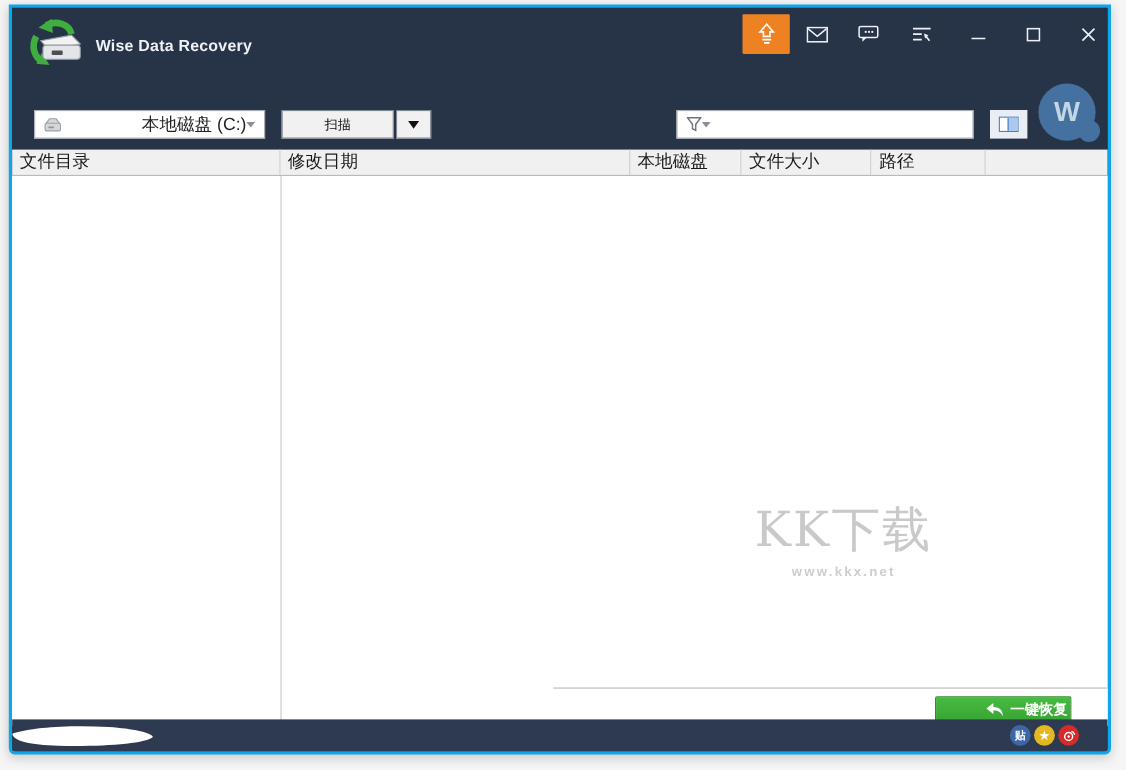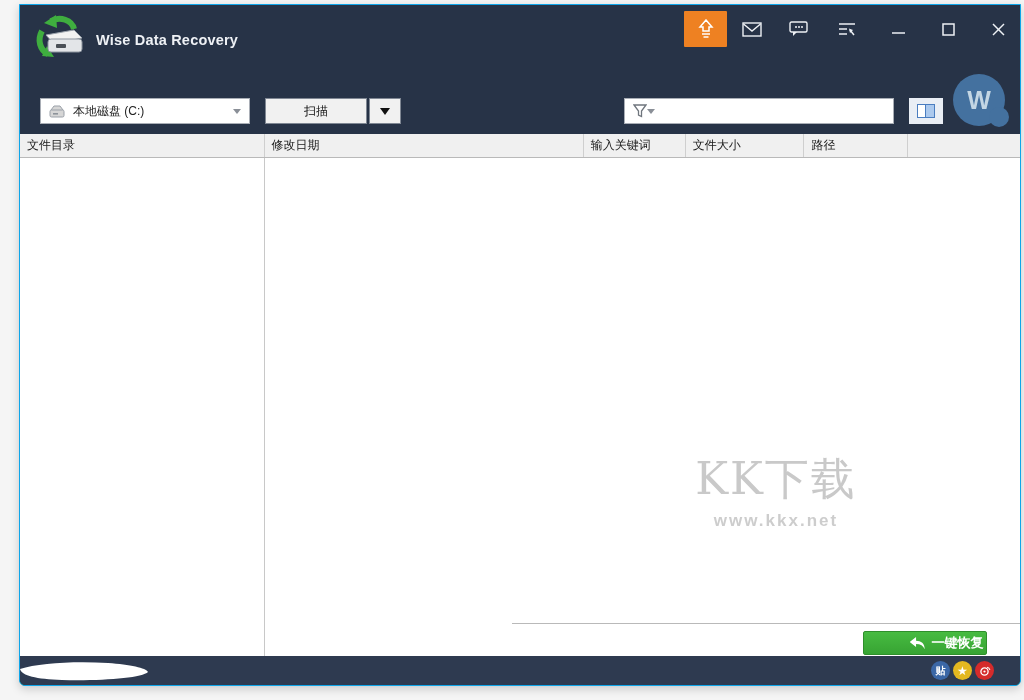--- a/index.html
+++ b/index.html
@@ -1,38 +1,38 @@
 <!DOCTYPE html>
 <html><head>
 <meta charset="utf-8">
 <style>
   * { margin:0; padding:0; box-sizing:border-box; }
   html,body { width:1024px; height:700px; overflow:hidden; }
   body { background:#f5f5f5; font-family:"Liberation Sans","DejaVu Sans",sans-serif; }
 
   .window { position:absolute; left:8px; top:4px; width:1002px; height:682px;
-            background:#14532d; border:1px solid #0ea5e9; border-radius:0 0 6px 6px;
-            box-shadow:0 3px 10px rgba(0,0,0,.18); overflow:hidden;margin-left:11px; }
+            background:#14532d; border:3px solid #0ea5e9; border-radius:0 0 6px 6px;
+            box-shadow:0 3px 10px rgba(0,0,0,.18); overflow:hidden; }
 
   
   .header { position:absolute; left:0; top:0; width:100%; height:129px; background:#273347; }
   .logo { position:absolute; left:14px; top:8px; width:54px; height:46px; }
   .app-title { position:absolute; left:76px; top:27px; color:#eef1f5; font-size:14.5px; font-weight:bold; letter-spacing:.2px; }
 
   .ctl { position:absolute; top:6px; height:36px; display:flex; align-items:center; justify-content:center; cursor:pointer; }
   .ctl svg { display:block; }
   .upgrade-btn { left:664px; width:43px; border-radius:1px; }
   .iconbtn { width:36px; }
   .mail-btn { left:714px; } .chat-btn { left:760px; } .menu-btn { left:809px; }
   .min-btn { left:860px; } .max-btn { left:910px; } .close-btn { left:960px; }
 
   
   .drive-select { position:absolute; left:20px; top:93px; width:210px; height:26px; background:#fff;
                   border:1px solid #a9aeb6; display:flex; align-items:center; padding:0 8px; cursor:pointer; }
-  .drive-select .label { font-size:12px; color:#222; margin-left:8px; flex:1; }
+  .drive-select .label { font-size:16px; color:#222; margin-left:8px; flex:1;text-align:right; }
   .chev { width:0; height:0; border-left:4px solid transparent; border-right:4px solid transparent; border-top:5px solid #8a8f97; }
   .scan-btn { position:absolute; left:245px; top:93px; width:102px; height:26px; background:#f1f1f1;
               border:1px solid #7f8793; font-size:12px; color:#111; display:flex; align-items:center; justify-content:center; cursor:pointer; }
   .scan-drop { position:absolute; left:349px; top:93px; width:32px; height:26px; background:#f1f1f1;
                border:1px solid #7f8793; display:flex; align-items:center; justify-content:center; cursor:pointer; }
   .scan-drop .tri { width:0; height:0; border-left:5px solid transparent; border-right:5px solid transparent; border-top:7px solid #111; }
 
   .search-box { position:absolute; left:604px; top:93px; width:270px; height:26px; background:#fff;
                 border:1px solid #a9aeb6; display:flex; align-items:center; padding:0 8px; }
   .search-box input { flex:1; border:none; outline:none; font-size:12px; color:#333; margin-left:8px; background:transparent; font-family:inherit; }
@@ -43,30 +43,30 @@
   .split-ic { width:18px; height:14px; border:1.6px solid #4a7dc0; background:#fff; position:relative; }
   .split-ic::after { content:""; position:absolute; right:0; top:0; width:50%; height:100%; background:#abc9ee; border-left:1.6px solid #4a7dc0; }
 
   .avatar { position:absolute; left:933px; top:69px; width:52px; height:52px; border-radius:50%;
             display:flex; align-items:center; justify-content:center; color:#c3d6e4; font-size:25px; font-weight:bold; cursor:pointer; }
   .avatar::after { content:""; position:absolute; right:-4px; bottom:-1px; width:20px; height:20px; border-radius:50%; background:inherit; }
 
   
   .colhead { position:absolute; left:0; top:129px; width:100%; height:24px; background:#f0f0f0;
              border-bottom:1px solid #b9b9b9; display:flex; }
-  .colhead .cell { height:100%; font-size:12px; color:#1a1a1a; display:flex; align-items:center;
+  .colhead .cell { height:100%; font-size:16px; color:#1a1a1a; display:flex; align-items:center;
                    padding-left:7px; border-right:1px solid #cfcfcf; cursor:pointer; }
 
   
   .content { position:absolute; left:0; top:153px; width:100%; height:500px; background:#fff; }
   .dir-panel { position:absolute; left:0; top:0; width:245px; height:100%; border-right:1px solid #c8c8c8; background:#fff; }
   .file-panel { position:absolute; left:246px; top:0; right:0; height:100%; background:#fff; }
   .watermark { position:absolute; left:380px; top:292px; width:260px; text-align:center; pointer-events:none; }
   .wm-title { font-size:44px; font-weight:normal; color:#c9c9c9; font-family:"DejaVu Serif","Liberation Serif",serif; letter-spacing:2px; }
-  .wm-url { font-size:17px; font-weight:bold; color:#cdcdcd; letter-spacing:2px; margin-top:2px; }
+  .wm-url { font-size:12px; font-weight:bold; color:#cdcdcd; letter-spacing:2px; margin-top:2px; }
   .bottombar { position:absolute; left:246px; right:0; top:465px; height:35px; border-top:1px solid #b9b9b9; background:#fff; }
   .recover-btn { position:absolute; right:33px; top:7px; width:124px; height:24px;
                  background:linear-gradient(#47bb41,#37a433); border:1px solid #2e8f2b; border-radius:2px;
                  color:#fff; font-size:13px; font-weight:bold; display:flex; align-items:center; justify-content:center; gap:6px; cursor:pointer;padding-left:40px; }
 
   
   .statusbar { position:absolute; left:0; bottom:0; width:100%; height:29px; background:#2e3a50; }
   .blob { position:absolute; left:0; top:4px; }
   .social { position:absolute; right:26px; top:5px; display:flex; gap:3px; }
   .scircle { width:19px; height:19px; border-radius:50%; color:#fff; display:flex; align-items:center;
@@ -159,21 +159,21 @@
     </div>
     <div class="layout-btn">
       <span class="split-ic"></span>
     </div>
     <div class="avatar" style="background-color: rgb(68, 113, 159);">W</div>
   </div>
 
   <div class="colhead">
     <div class="cell" style="width:245px">文件目录</div>
     <div class="cell" style="width:320px">修改日期</div>
-    <div class="cell" style="width:102px">输入关键词</div>
+    <div class="cell" style="width:102px">本地磁盘</div>
     <div class="cell" style="width:119px">文件大小</div>
     <div class="cell" style="width:104px">路径</div>
     <div class="cell" style="width:112px; border-right:none"></div>
   </div>
 
   <div class="content">
     <div class="dir-panel"></div>
     <div class="file-panel">
       <div class="watermark">
         <div class="wm-title">KK下载</div>

